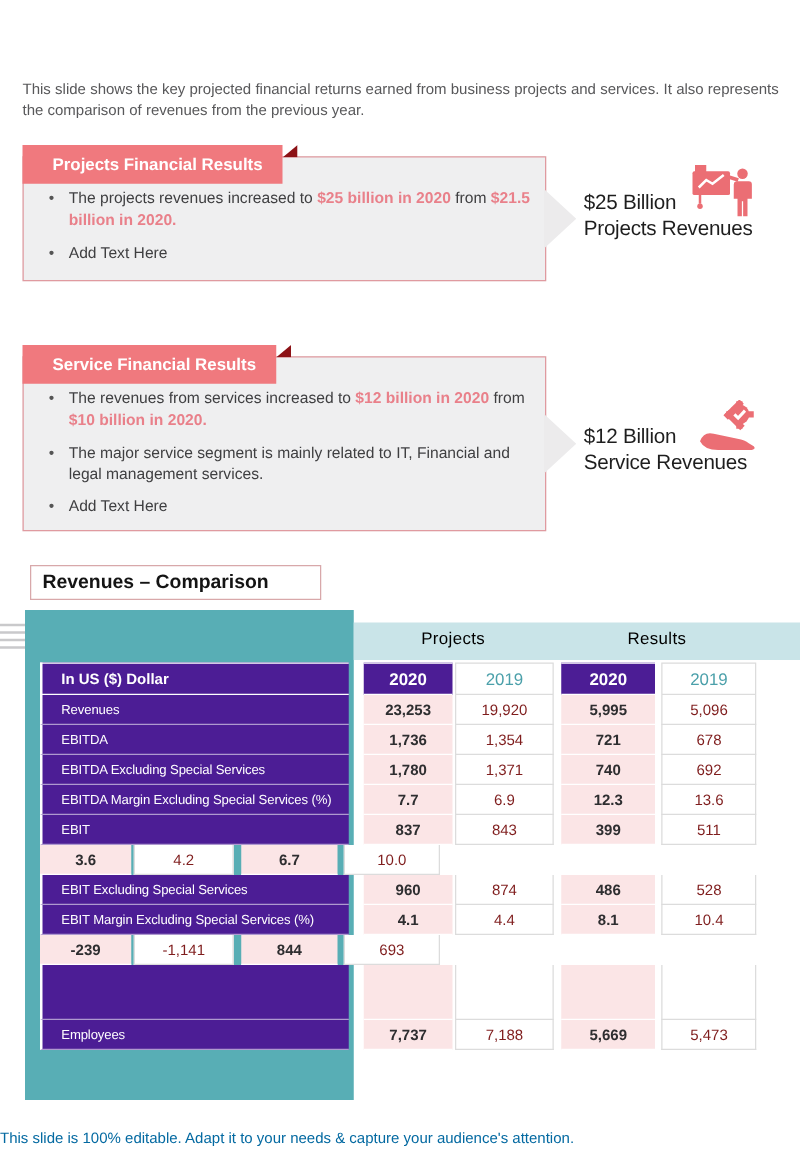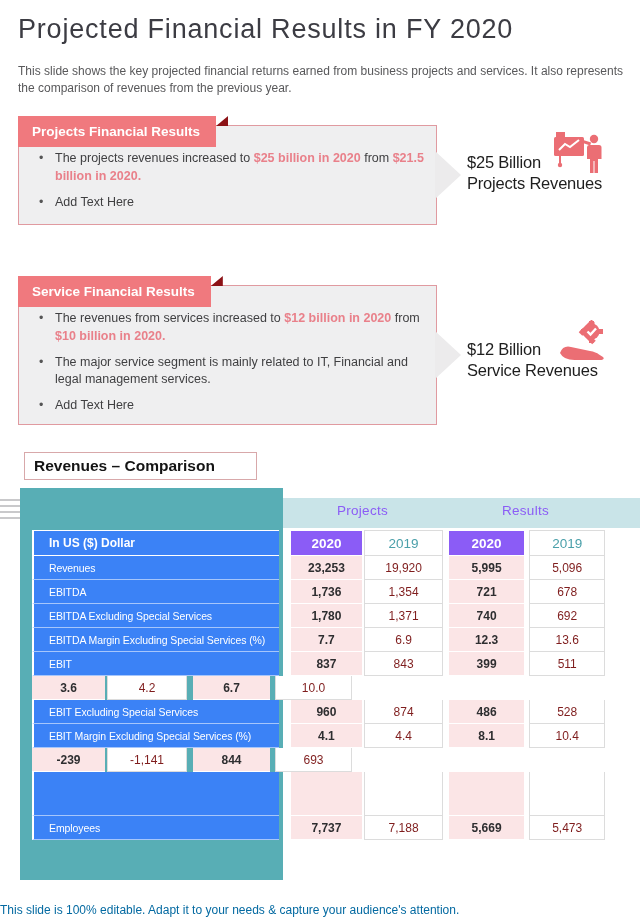--- a/index.html
+++ b/index.html
@@ -15,21 +15,21 @@
   .subtitle { position:absolute; left:18px; top:63px; width:605px; font-size:12px;
               color:#58585a; line-height:1.38; text-align:justify; }
 
   
   .info-box { position:absolute; left:18px; width:419px; background:#efeff0;
               border:1px solid #e09aa0; }
   #projects-box { top:125px; height:100px; }
   #service-box  { top:285px; height:140px; }
   .tab { position:absolute; top:-10px; left:-1px; height:31px; background:#f0797e;
          color:#ffffff; font-weight:700; font-size:13.5px; line-height:31px;
-         padding:0 16px 0 14px; white-space:nowrap; }
+         padding:0 16px 0 24px; white-space:nowrap; }
   .tab-fold { position:absolute; right:-12px; top:0; width:12px; height:10px;
               background:#8c1216; clip-path:polygon(0 100%, 100% 0, 100% 100%); }
   .bullets { list-style:none; margin:24px 6px 0 16px; }
   .bullets li { position:relative; padding-left:20px; margin-bottom:8px;
                 font-size:12.5px; color:#3f3f41; line-height:1.42; }
   .bullets li::before { content:"•"; position:absolute; left:4px; top:0; color:#555; }
   .hl { color:#e9808a; font-weight:700; }
   .box-arrow { position:absolute; right:-25px; top:50%; transform:translateY(-50%);
                width:26px; height:48px; background:#ecebec;
                clip-path:polygon(0 0, 100% 50%, 0 100%); }
@@ -49,56 +49,55 @@
                        font-size:15.5px; color:#141414; line-height:26px; padding-left:9px; }
 
   
   .deco-lines { position:absolute; left:0; top:499px; width:22px; }
   .deco-lines div { height:2px; background:#c9c9cb; margin-bottom:4px; }
 
   
   .table-wrap { position:absolute; left:20px; top:488px; width:585px; height:392px; }
   .teal-underlay { position:absolute; left:0; top:0; width:263px; height:100%; background:#58aeb5; }
   .band { position:absolute; left:263px; top:10px; width:357px; height:30px; background:#c9e4e8; }
-  .band-label { position:absolute; top:15px; font-size:13.5px; color:#8b5cf6;
+  .band-label { position:absolute; top:15px; font-size:13.5px; color:#000000;
                 text-align:center; letter-spacing:0.3px; }
   #band-projects { left:265px; width:155px; }
   #band-services { left:426px; width:159px; }
 
   .grid { position:absolute; left:12px; top:42px; width:573px; }
   .row { display:flex; height:24px; }
   .row.header { height:26px; }
   .row.spacer { height:44px; }
   .cell { display:flex; align-items:center; overflow:hidden; }
-  .cl { width:251px; margin-right:12px; background:#3b82f6; color:#ffffff;
+  .cl { width:251px; margin-right:12px; background:#4c1d95; color:#ffffff;
         font-size:10.5px; letter-spacing:-0.1px; padding-left:15px; white-space:nowrap;
         border-left:2px solid #ffffff; border-bottom:1px solid rgba(255,255,255,0.55); }
   .c  { justify-content:center; font-size:12px; }
   .c20 { width:73px; margin-right:2px; background:#fbe5e6; color:#2e2e30;
          font-weight:700; border-bottom:1px solid #ffffff; }
   .c19 { width:80px; background:#ffffff; color:#7f1d1d;
          border:1px solid #dcdcdc; border-top:none; }
   .c20.g { width:77px; margin-left:6px; margin-right:0; }
   .c19.last { width:77px; margin-left:5px; }
   .row.header .cl { font-size:12px; font-weight:700; letter-spacing:0;
                     border-top:1px solid #ffffff; border-bottom:1px solid #ffffff; }
-  .row.header .c20 { background:#8b5cf6; color:#ffffff; font-size:13.5px;
+  .row.header .c20 { background:#4c1d95; color:#ffffff; font-size:13.5px;
                      border-top:1px solid #ffffff; }
   .row.header .c19 { color:#4ba0aa; font-size:13.5px; border-top:1px solid #dcdcdc; }
 
   
   .footer { position:absolute; left:0; top:903px; width:100%; text-align:left;
             font-size:12px; color:#0369a1; }
 </style>
 </head>
 <body>
 
 <div class="slide">
 
-  <div class="title">Projected Financial Results in FY 2020</div>
   <div class="subtitle">This slide shows the key projected financial returns earned from business projects and services. It also represents the comparison of revenues from the previous year.</div>
 
   <div class="info-box" id="projects-box">
     <div class="tab">
       <span>Projects Financial Results</span>
       <span class="tab-fold"></span>
     </div>
     <ul class="bullets">
       <li><span>The projects revenues increased to </span><span class="hl">$25 billion in 2020</span><span> from </span><span class="hl">$21.5 billion in 2020.</span></li>
       <li>Add Text Here</li>

